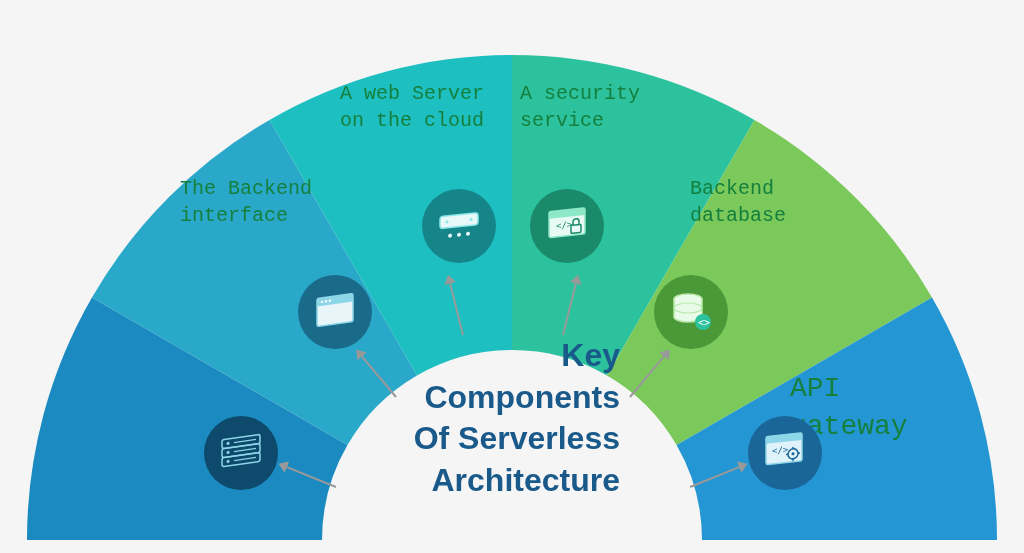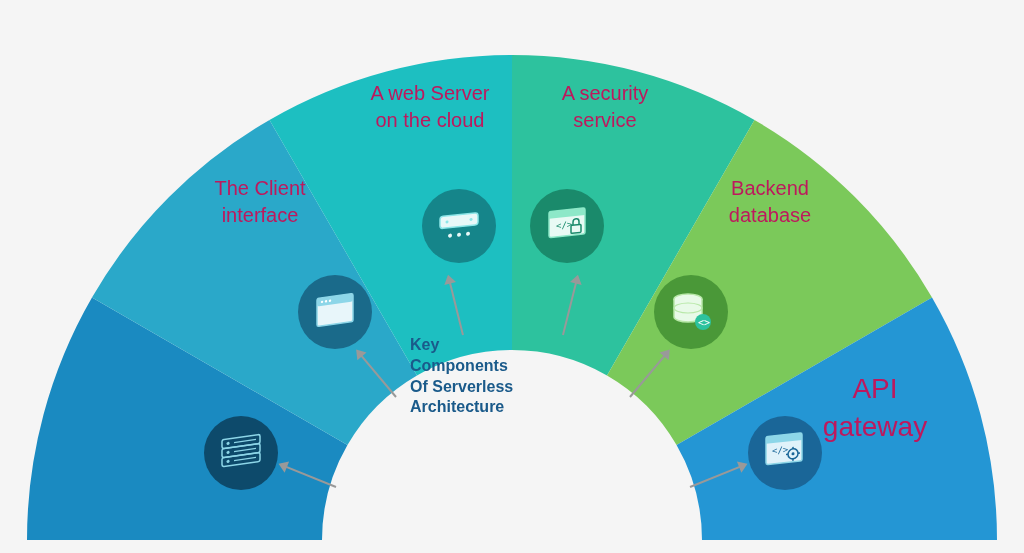--- a/index.html
+++ b/index.html
@@ -11,36 +11,37 @@
       position: relative;
       overflow: hidden;
     }
     .diagram {
       position: absolute;
       width: 1024px;
       height: 553px;
     }
     .segment-label {
       position: absolute;
-      color: #be185d;
-      text-align: center;
+      color: #15803d;
+      text-align: left;
       font-size: 20px;
       line-height: 1.35;
       white-space: pre-line;
       pointer-events: none;
+      font-family: Liberation Mono, monospace;
     }
     .center-title {
       position: absolute;
       left: 410px;
       top: 335px;
       width: 210px;
-      text-align: left;
+      text-align: right;
       color: #1a5a8a;
       font-weight: bold;
-      font-size: 16px;
+      font-size: 32px;
       line-height: 1.3;
     }
     .icon-circle {
       position: absolute;
       width: 74px;
       height: 74px;
       border-radius: 50%;
       display: flex;
       align-items: center;
       justify-content: center;
@@ -80,21 +81,21 @@
 
       <path d="M -485 0 A 485 485 0 0 1 -420.022 -242.5 L -164.545 -95 A 190 190 0 0 0 -190 0 Z" fill="#1a8ac1"></path>
       <path d="M -420.022 -242.5 A 485 485 0 0 1 -242.5 -420.022 L -95 -164.545 A 190 190 0 0 0 -164.545 -95 Z" fill="#2aa8c9"></path>
       <path d="M -242.5 -420.022 A 485 485 0 0 1 0 -485 L 0 -190 A 190 190 0 0 0 -95 -164.545 Z" fill="#1dbfc1"></path>
       <path d="M 0 -485 A 485 485 0 0 1 242.5 -420.022 L 95 -164.545 A 190 190 0 0 0 0 -190 Z" fill="#2dc29e"></path>
       <path d="M 242.5 -420.022 A 485 485 0 0 1 420.022 -242.5 L 164.545 -95 A 190 190 0 0 0 95 -164.545 Z" fill="#7bc95a"></path>
       <path d="M 420.022 -242.5 A 485 485 0 0 1 485 0 L 190 0 A 190 190 0 0 0 164.545 -95 Z" fill="#2496d4"></path>
     </g>
   </svg>
 
-  <div class="segment-label" style="left: 180px; top: 175px; width: 160px; white-space: pre-line;">The Client
+  <div class="segment-label" style="left: 180px; top: 175px; width: 160px; white-space: pre-line;">The Backend
 interface</div>
   <div class="segment-label" style="left: 340px; top: 80px; width: 180px; white-space: pre-line;">A web Server
 on the cloud</div>
   <div class="segment-label" style="left: 690px; top: 175px; width: 160px; white-space: pre-line;">Backend
 database</div>
   <div class="segment-label" style="left: 520px; top: 80px; width: 170px; white-space: pre-line;">A security
 service</div>
   <div class="segment-label" style="left: 790px; top: 370px; width: 170px; font-size: 28px; white-space: pre-line;">API
 gateway</div>
 

